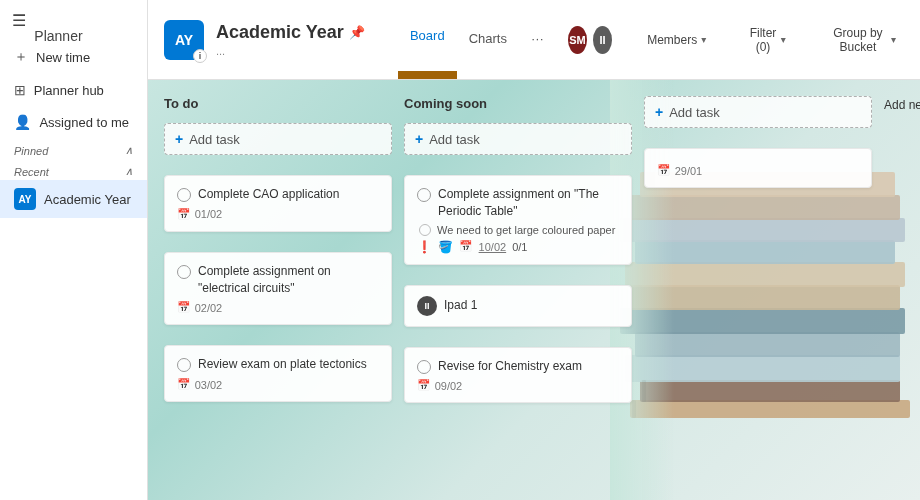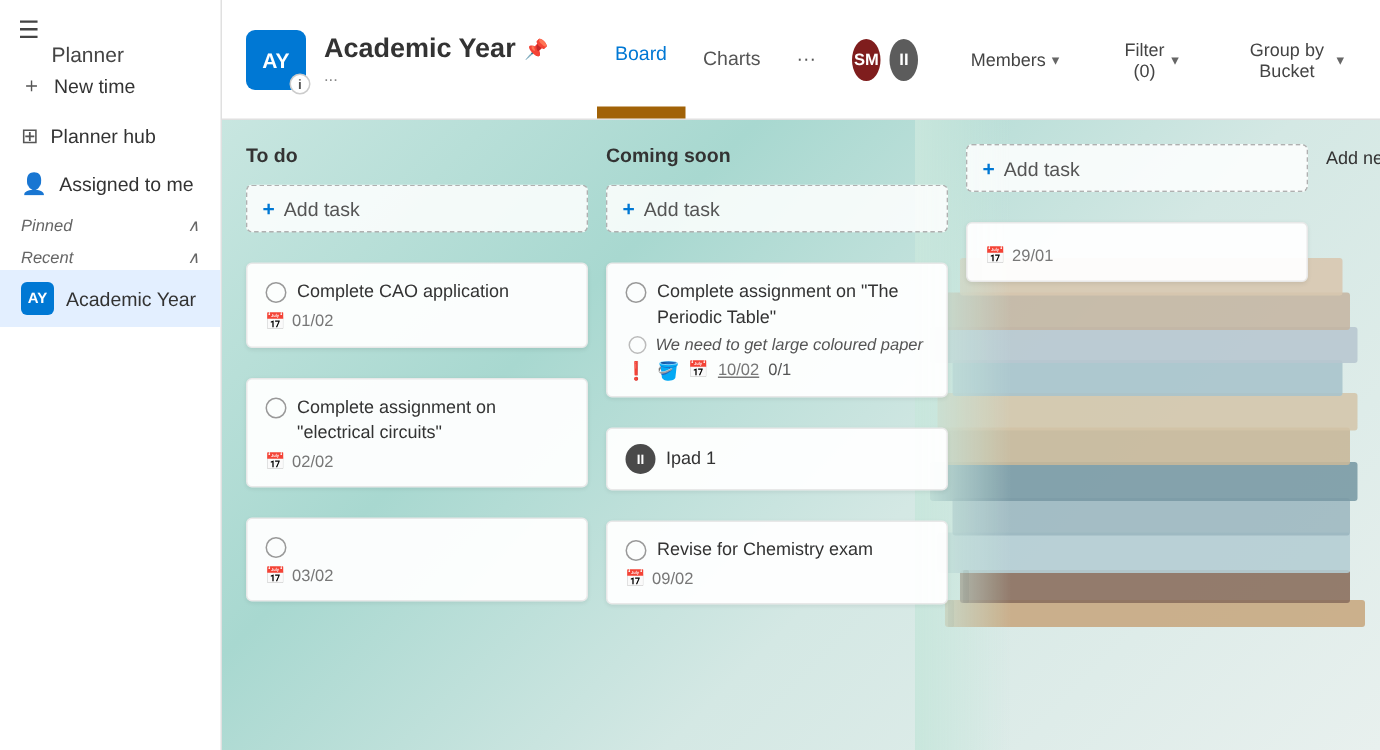--- a/index.html
+++ b/index.html
@@ -181,21 +181,21 @@
     .priority-icon { font-size: 12px; color: #d13438; }
     .bucket-icon { font-size: 12px; color: #0078d4; }
     .task-assignee {
       width: 20px; height: 20px; border-radius: 50%;
       background: #4a4a4a; color: #fff;
       font-size: 9px; font-weight: 600;
       display: flex; align-items: center; justify-content: center;
     }
     .subtask-row {
       display: flex; align-items: center; gap: 6px;
-      margin-top: 4px; padding-left: 2px; font-style: italic;
+      margin-top: 4px; padding-left: 2px;
     }
     .subtask-circle { width: 12px; height: 12px; border-radius: 50%; border: 1.5px solid #bbb; flex-shrink: 0; }
     .subtask-text { font-size: 11px; color: #555; }
     .badge-count { font-size: 11px; color: #555; }
 
     .add-new-bucket {
       font-size: 12px; color: #333; white-space: nowrap;
       align-self: flex-start; padding-top: 2px; cursor: pointer;
     }
   </style>
@@ -331,20 +331,21 @@
         </div>
         <div class="task-date">
           <span class="cal-icon">📅</span>
           <span>02/02</span>
         </div>
       </div>
 
       <div class="task-card">
         <div class="task-row">
           <div class="task-circle"></div>
+          <span class="task-title">Review exam on plate tectonics</span>
         </div>
         <div class="task-date">
           <span class="cal-icon">📅</span>
           <span>03/02</span>
         </div>
       </div>
     </div>
 
     <div class="column">
       <div class="column-header">Coming soon</div>

